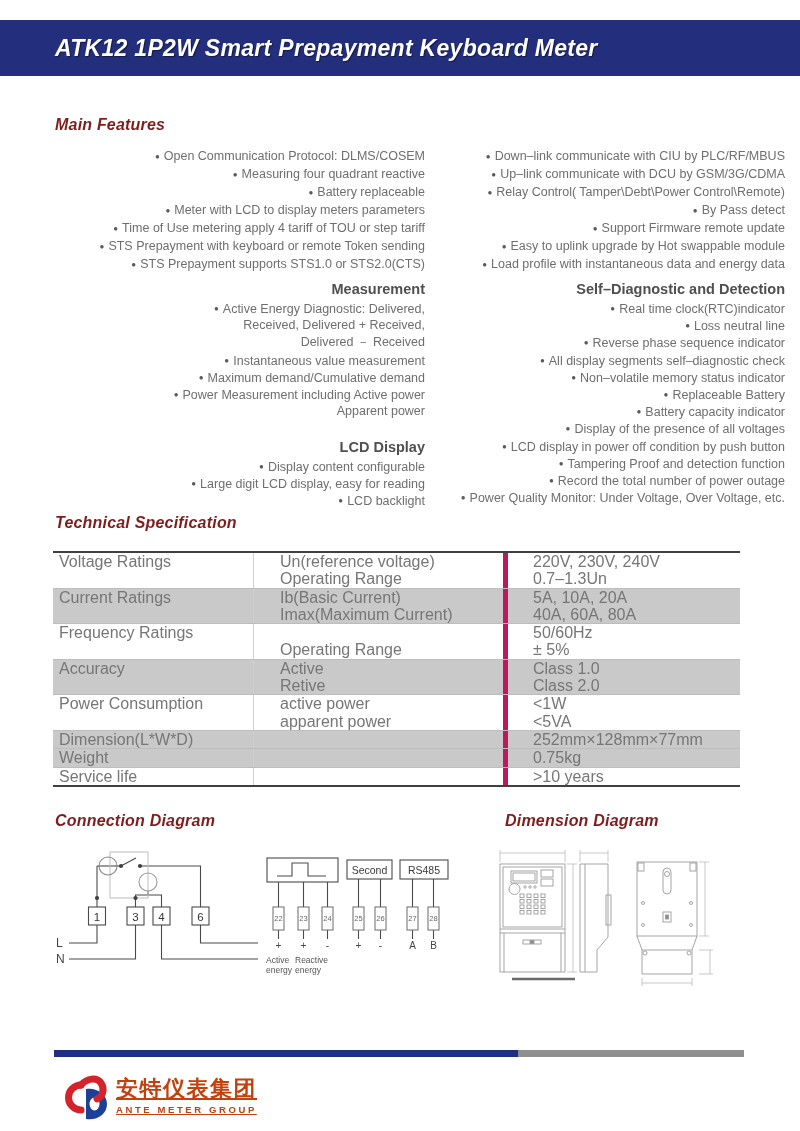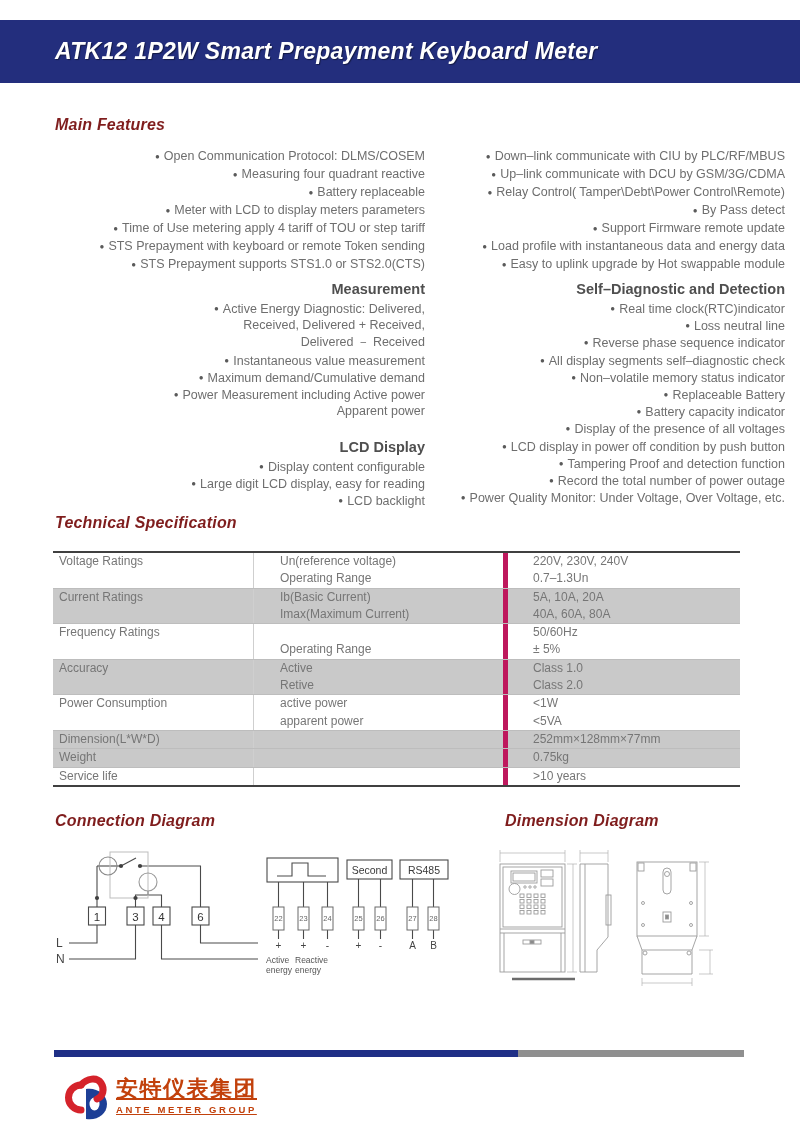--- a/index.html
+++ b/index.html
@@ -1,20 +1,20 @@
 <!DOCTYPE html>
 <html><head>
 <meta charset="utf-8">
 <style>
   html,body { margin:0; padding:0; background:#ffffff; }
   .page { position:relative; width:800px; height:1131px; background:#ffffff;
           font-family:"Liberation Sans", sans-serif; overflow:hidden; }
 
   
-  .header-bar { position:absolute; left:0; top:20px; width:800px; height:63px;
+  .header-bar { position:absolute; left:0; top:20px; width:800px; height:56px;
                 background:#232e7d; display:flex; align-items:center; }
   .header-title { margin-left:55px; color:#ffffff; font-size:23px; font-weight:bold;
                   font-style:italic; letter-spacing:.3px;
                   text-shadow:1px 1px 1px rgba(0,0,0,.45); }
 
   
   .sec-title { position:absolute; color:#7f1d1d; font-size:16px; font-weight:bold;
                font-style:italic; letter-spacing:.2px; }
   #mf-title   { left:55px;  top:116px; }
   #ts-title   { left:55px;  top:514px; }
@@ -33,21 +33,21 @@
 
   #features-left  { left:55px;  top:147px; width:370px; }
   #features-right { left:425px; top:147px; width:360px; }
   #measurement    { left:55px;  top:279px; width:370px; }
   #self-diag      { left:425px; top:279px; width:360px; }
   #lcd-display    { left:55px;  top:437px; width:370px; }
 
   
   .spec-table { position:absolute; left:53px; top:551px; width:687px;
                 border-top:2px solid #404040; border-bottom:2px solid #404040;
-                font-size:12px; color:#767676; }
+                font-size:16px; color:#767676; }
   .spec-row { display:flex; height:17.3px; line-height:17.3px; white-space:nowrap; }
   .spec-row.shade { background:#c9c9c9; }
   .spec-row.sep { border-top:1px solid #bdbdbd; }
   .c1 { width:200px; padding-left:6px;  box-sizing:border-box; }
   .c2 { width:250px; padding-left:26px; box-sizing:border-box; border-left:1px solid #cfcfcf; }
   .c3 { flex:1;      padding-left:25px; box-sizing:border-box; border-left:5px solid #be185d; }
 
   
   .conn-svg { position:absolute; left:45px;  top:843px; width:420px; height:150px; }
   .dim-svg  { position:absolute; left:485px; top:840px; width:280px; height:152px; }
@@ -81,22 +81,22 @@
     <div class="feat-item bullet">STS Prepayment with keyboard or remote Token sending</div>
     <div class="feat-item bullet">STS Prepayment supports STS1.0 or STS2.0(CTS)</div>
   </div>
 
   <div class="block" id="features-right">
     <div class="feat-item bullet">Down–link communicate with CIU by PLC/RF/MBUS</div>
     <div class="feat-item bullet">Up–link communicate with DCU by GSM/3G/CDMA</div>
     <div class="feat-item bullet">Relay Control( Tamper\Debt\Power Control\Remote)</div>
     <div class="feat-item bullet">By Pass detect</div>
     <div class="feat-item bullet">Support Firmware remote update</div>
+    <div class="feat-item bullet">Easy to uplink upgrade by Hot swappable module</div>
     <div class="feat-item bullet">Load profile with instantaneous data and energy data</div>
-    <div class="feat-item bullet">Easy to uplink upgrade by Hot swappable module</div>
   </div>
 
   <div class="block tight" id="measurement">
     <div class="sub-title">Measurement</div>
     <div class="feat-item bullet">Active Energy Diagnostic: Delivered,</div>
     <div class="feat-item plain">Received, Delivered + Received,</div>
     <div class="feat-item plain">Delivered － Received</div>
     <div class="feat-item bullet">Instantaneous value measurement</div>
     <div class="feat-item bullet">Maximum demand/Cumulative demand</div>
     <div class="feat-item bullet">Power Measurement including Active power</div>

